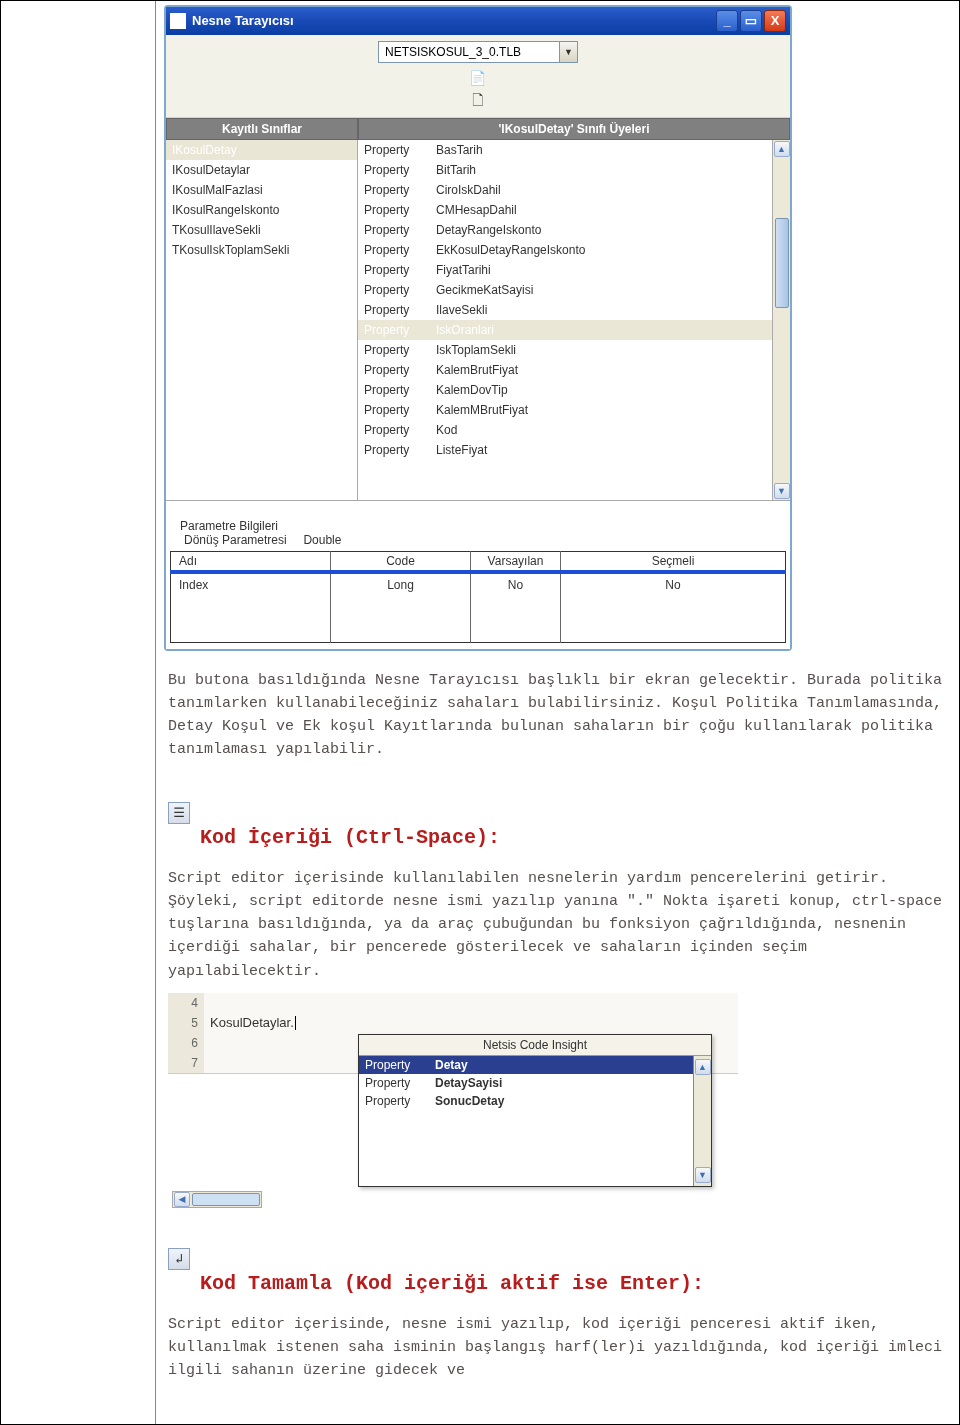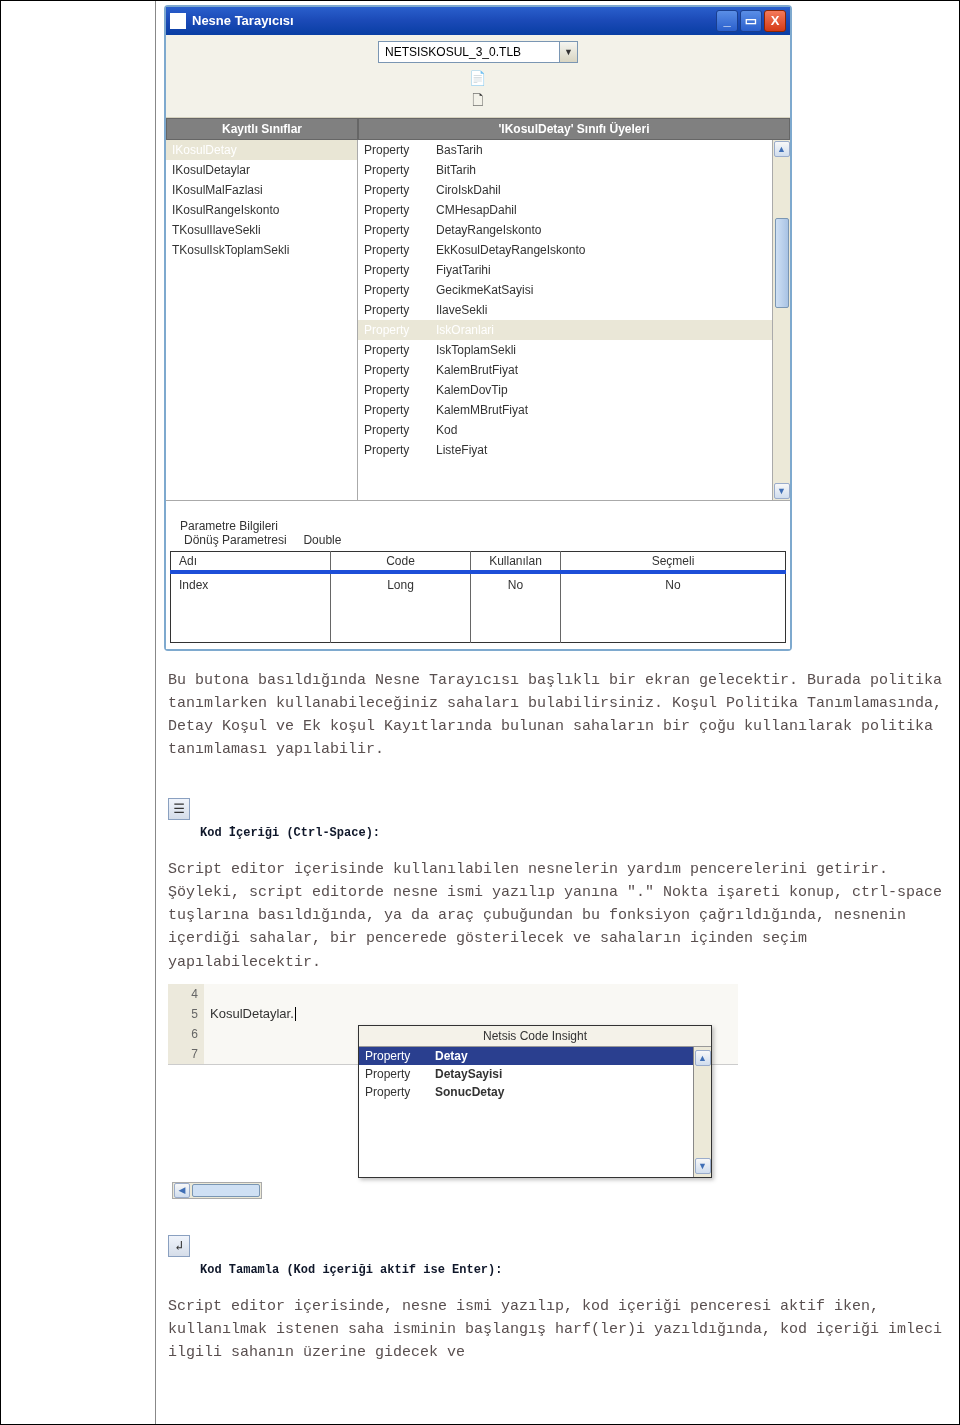--- a/index.html
+++ b/index.html
@@ -224,22 +224,22 @@
     .section-icon {
       width: 22px; height: 22px;
       border: 1px solid #8aa0c0;
       background: linear-gradient(to bottom,#f0f4fb,#d5dde9);
       display: flex; align-items: center; justify-content: center;
       font-size: 13px;
     }
     .section-title {
       font-family: "Courier New", monospace;
       font-weight: bold;
-      color: #0f172a;
-      font-size: 12px;
+      color: #b91c1c;
+      font-size: 20px;
       margin-top: 48px;
     }
 
     
     .insight-wrap {
       margin: 8px 4px 4px 4px;
       width: 570px;
       font-family: Tahoma, Verdana, sans-serif;
       font-size: 12px;
     }
@@ -421,21 +421,21 @@
         <div class="param-sub">
           <span>Dönüş Parametresi</span>
           &nbsp;&nbsp;&nbsp;
           <span>Double</span>
         </div>
         <table class="param-table">
           <thead>
             <tr>
               <th style="width:160px">Adı</th>
               <th style="width:140px" class="c-tipi">Code</th>
-              <th style="width:90px" class="c-var">Kullanılan</th>
+              <th style="width:90px" class="c-var">Varsayılan</th>
               <th class="c-sec">Seçmeli</th>
             </tr>
           </thead>
           <tbody>
             <tr>
               <td>Index</td>
               <td class="c-tipi">Long</td>
               <td class="c-var">No</td>
               <td class="c-sec">No</td>
             </tr>

